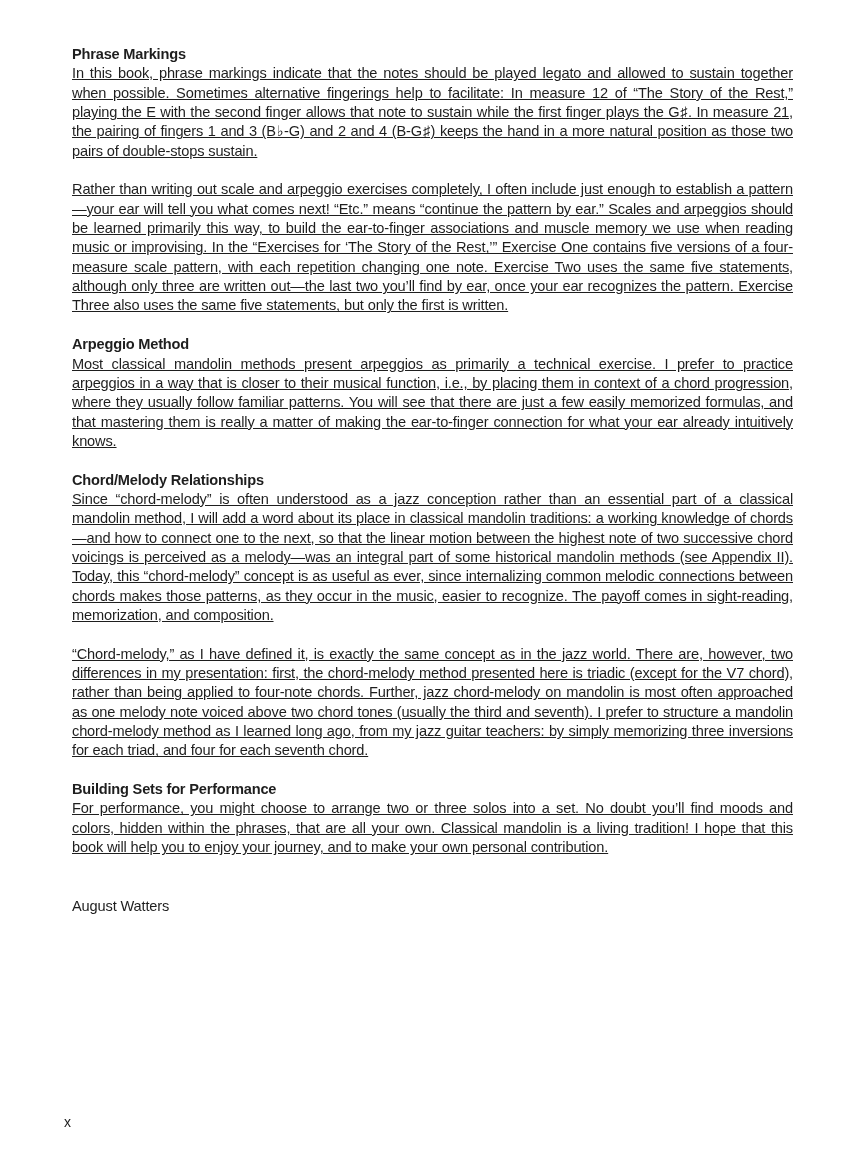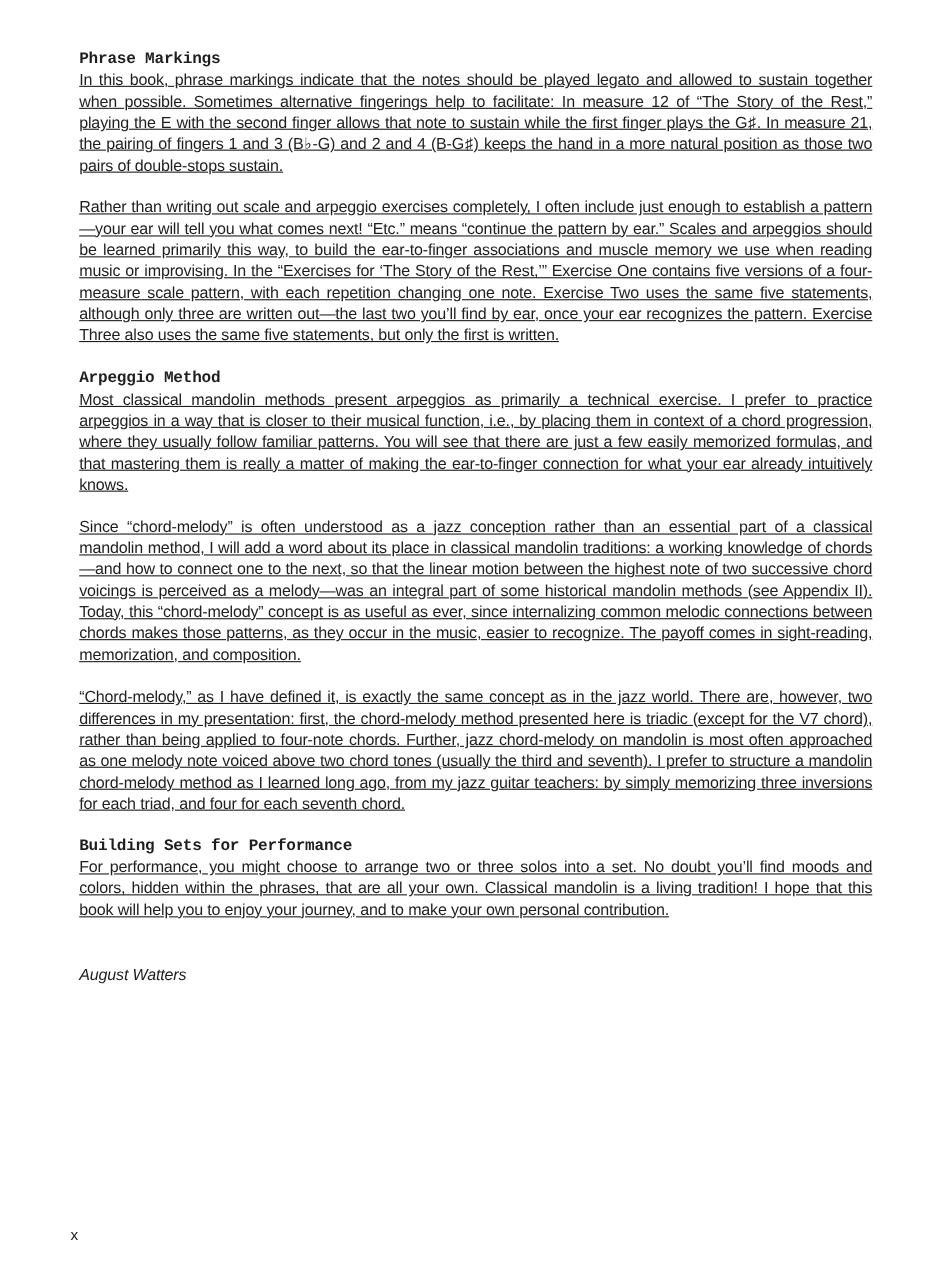--- a/index.html
+++ b/index.html
@@ -4,23 +4,23 @@
   <style>
     html, body { margin: 0; padding: 0; background: #ffffff; }
     body { width: 864px; height: 1152px; position: relative; overflow: hidden; }
     .page {
       position: absolute; left: 72px; top: 45px; width: 721px;
       font-family: "Liberation Sans", sans-serif;
       font-size: 14.6px; line-height: 19.35px; color: #1e1e1e;
       letter-spacing: -0.15px;
     }
     .section { margin-bottom: 19.35px; }
-    .heading { font-weight: bold; display: block; letter-spacing: -0.2px; font-family: Liberation Mono, monospace; }
+    .heading { font-weight: bold; display: block; letter-spacing: -0.2px; }
     .para { text-align: justify; display: block; text-decoration: underline; }
-    .sig { font-style: italic; display: block; margin-top: 40px; }
+    .sig { display: block; margin-top: 40px; }
     .page-num {
       position: absolute; left: 64px; top: 1114px;
       font-family: "Liberation Sans", sans-serif; font-size: 14px; color: #1e1e1e;
     }
   </style>
 </head>
 <body>
 
 <div class="page">
 
@@ -32,20 +32,21 @@
   <div class="section">
     <span class="para">Rather than writing out scale and arpeggio exercises completely, I often include just enough to establish a pattern—your ear will tell you what comes next! “Etc.” means “continue the pattern by ear.” Scales and arpeggios should be learned primarily this way, to build the ear-to-finger associations and muscle memory we use when reading music or improvising. In the “Exercises for ‘The Story of the Rest,’” Exercise One contains five versions of a four-measure scale pattern, with each repetition changing one note. Exercise Two uses the same five statements, although only three are written out—the last two you’ll find by ear, once your ear recognizes the pattern. Exercise Three also uses the same five statements, but only the first is written.</span>
   </div>
 
   <div class="section">
     <span class="heading">Arpeggio Method</span>
     <span class="para">Most classical mandolin methods present arpeggios as primarily a technical exercise. I prefer to practice arpeggios in a way that is closer to their musical function, i.e., by placing them in context of a chord progression, where they usually follow familiar patterns. You will see that there are just a few easily memorized formulas, and that mastering them is really a matter of making the ear-to-finger connection for what your ear already intuitively knows.</span>
   </div>
 
   <div class="section">
+    <span class="heading">Chord/Melody Relationships</span>
     <span class="para">Since “chord-melody” is often understood as a jazz conception rather than an essential part of a classical mandolin method, I will add a word about its place in classical mandolin traditions: a working knowledge of chords—and how to connect one to the next, so that the linear motion between the highest note of two successive chord voicings is perceived as a melody—was an integral part of some historical mandolin methods (see Appendix II). Today, this “chord-melody” concept is as useful as ever, since internalizing common melodic connections between chords makes those patterns, as they occur in the music, easier to recognize. The payoff comes in sight-reading, memorization, and composition.</span>
   </div>
 
   <div class="section">
     <span class="para">“Chord-melody,” as I have defined it, is exactly the same concept as in the jazz world. There are, however, two differences in my presentation:  first, the chord-melody method presented here is triadic (except for the V7 chord), rather than being applied to four-note chords. Further, jazz chord-melody on mandolin is most often approached as one melody note voiced above two chord tones (usually the third and seventh). I prefer to structure a mandolin chord-melody method as I learned long ago, from my jazz guitar teachers: by simply memorizing three inversions for each triad, and four for each seventh chord.</span>
   </div>
 
   <div class="section">
     <span class="heading">Building Sets for Performance</span>
     <span class="para">For performance, you might choose to arrange two or three solos into a set. No doubt you’ll find moods and colors, hidden within the phrases, that are all your own. Classical mandolin is a living tradition! I hope that this book will help you to enjoy your journey, and to make your own personal contribution.</span>

